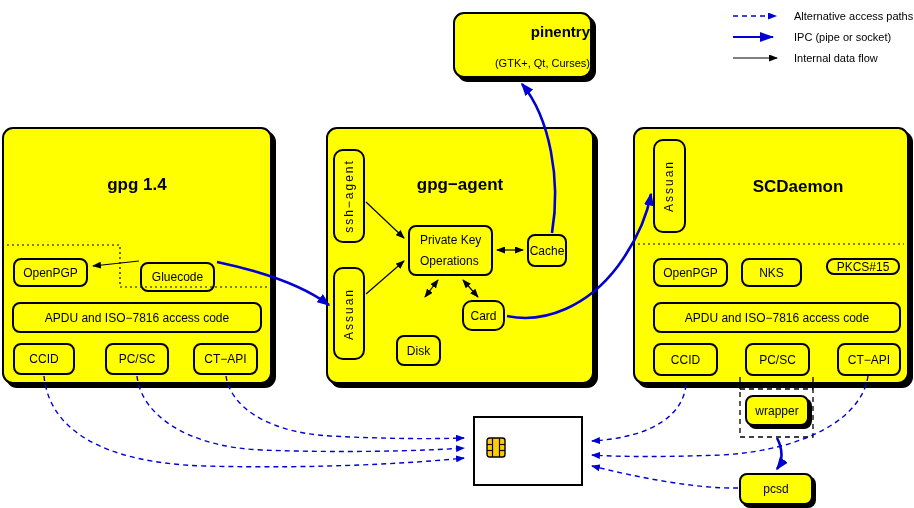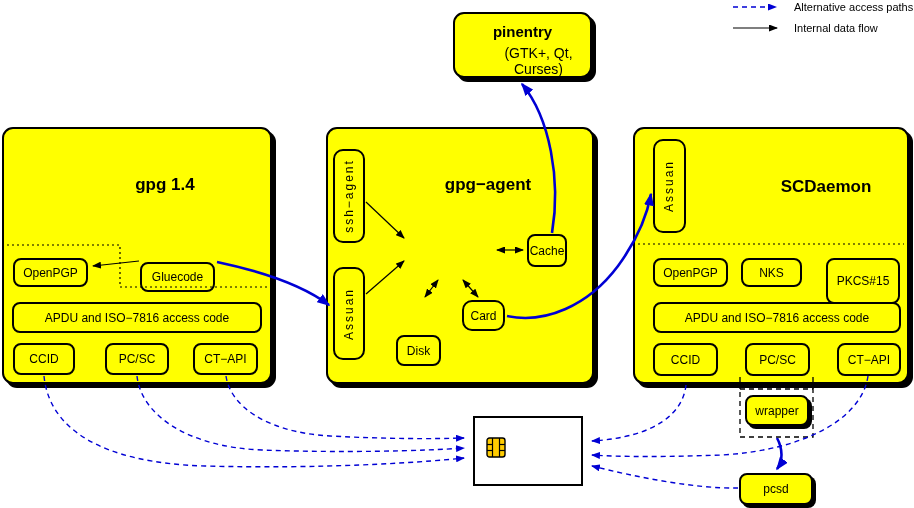--- a/index.html
+++ b/index.html
@@ -1,43 +1,43 @@
 <!DOCTYPE html>
 <html><head>
 <meta charset="utf-8">
 <style>
   html,body{margin:0;padding:0;background:#ffffff;}
   body{font-family:"Liberation Sans",sans-serif;}
   #stage{position:relative;width:914px;height:508px;background:#ffffff;overflow:hidden;}
 
   .bigbox{position:absolute;background:#ffff00;border:2.5px solid #000;border-radius:11px;
           box-shadow:4px 4px 0 0 #000;}
-  .bigtitle{position:absolute;left:0;width:100%;text-align:center;font-size:17px;font-weight:bold;color:#000;padding-left:28px;}
+  .bigtitle{position:absolute;left:0;width:100%;text-align:center;font-size:17px;font-weight:bold;color:#000;}
 
   .smallbox{position:absolute;background:#ffff00;border:2px solid #000;border-radius:8px;
             display:flex;align-items:center;justify-content:center;
             font-size:12px;color:#000;box-sizing:border-box;}
   .shadowed{box-shadow:3px 3px 0 0 #000;}
 
   .vbox{position:absolute;background:#ffff00;border:2px solid #000;border-radius:10px;
         display:flex;align-items:center;justify-content:center;box-sizing:border-box;}
   .vtext{transform:rotate(-90deg);white-space:nowrap;font-size:12px;letter-spacing:2px;color:#000;}
 
   .pko{flex-direction:column;align-items:flex-start;justify-content:center;
        padding-left:10px;line-height:21px;}
 
   #pinentry-box{position:absolute;background:#ffff00;border:2.5px solid #000;border-radius:11px;
-                box-shadow:4px 4px 0 0 #000;text-align:center;}
+                box-shadow:4px 4px 0 0 #000;text-align:right;}
   #pinentry-box .t{margin-top:9px;font-size:15px;font-weight:bold;}
-  #pinentry-box .s{margin-top:5px;font-size:14px;padding-left:32px;}
+  #pinentry-box .s{margin-top:17px;font-size:11px;padding-left:32px;}
 
   #smartcard{position:absolute;background:#ffffff;border:2px solid #000;box-sizing:border-box;}
 
   #legend{position:absolute;left:731px;top:1px;}
-  .legrow{display:flex;align-items:flex-start;height:21px;}
+  .legrow{display:flex;align-items:flex-end;height:21px;}
   .legrow svg{flex:0 0 auto;margin-right:9px;}
   .legrow .leglabel{font-size:11px;color:#000;white-space:nowrap;}
 
   #connectors{position:absolute;left:0;top:0;pointer-events:none;}
 </style>
 </head>
 <body>
 
 <div id="stage">
 
@@ -64,30 +64,34 @@
   <div class="smallbox" style="left:13px;top:343px;width:62px;height:32px;">CCID</div>
   <div class="smallbox" style="left:105px;top:343px;width:64px;height:32px;">PC/SC</div>
   <div class="smallbox" style="left:193px;top:343px;width:65px;height:32px;">CT−API</div>
 
   <div class="vbox" style="left:333px;top:149px;width:32px;height:94px;">
     <span class="vtext">ssh−agent</span>
   </div>
   <div class="vbox" style="left:333px;top:267px;width:32px;height:93px;">
     <span class="vtext">Assuan</span>
   </div>
+  <div class="smallbox pko" style="left:408px;top:225px;width:85px;height:51px;">
+    <span>Private Key</span>
+    <span>Operations</span>
+  </div>
   <div class="smallbox" style="left:527px;top:234px;width:40px;height:33px;">Cache</div>
   <div class="smallbox" style="left:396px;top:300px;width:45px;height:31px;margin-top:35px;">Disk</div>
   <div class="smallbox" style="left:462px;top:300px;width:43px;height:31px;border-radius:10px;">Card</div>
 
   <div class="vbox" style="left:653px;top:139px;width:33px;height:94px;">
     <span class="vtext">Assuan</span>
   </div>
   <div class="smallbox" style="left:653px;top:258px;width:75px;height:29px;">OpenPGP</div>
   <div class="smallbox" style="left:741px;top:258px;width:61px;height:29px;">NKS</div>
-  <div class="smallbox" style="left:826px;top:258px;width:74px;height:46px;">PKCS#15</div>
+  <div class="smallbox" style="left:826px;top:258px;width:74px;height:17px;">PKCS#15</div>
   <div class="smallbox" style="left:653px;top:302px;width:248px;height:31px;">APDU and ISO−7816 access code</div>
   <div class="smallbox" style="left:653px;top:343px;width:65px;height:33px;">CCID</div>
   <div class="smallbox" style="left:745px;top:343px;width:65px;height:33px;">PC/SC</div>
   <div class="smallbox" style="left:837px;top:343px;width:64px;height:33px;">CT−API</div>
 
   <div class="smallbox shadowed" style="left:745px;top:395px;width:64px;height:31px;">wrapper</div>
   <div class="smallbox shadowed" style="left:739px;top:473px;width:74px;height:32px;">pcsd</div>
 
   <div id="smartcard" style="left:473px;top:416px;width:110px;height:70px;">
     <svg width="21" height="22" viewBox="0 0 21 22" style="position:absolute;left:11px;top:19px;">
@@ -105,20 +109,31 @@
     <div class="legrow">
       <svg width="54" height="12" viewBox="0 0 54 12">
         <defs>
             <marker id="lgB" markerUnits="userSpaceOnUse" markerWidth="9" markerHeight="7" refX="8" refY="3.5" orient="auto">
               <path d="M0,0 L9,3.5 L0,7 z" fill="#0000d4"></path>
             </marker>
           </defs>
         <line x1="2" y1="6" x2="45" y2="6" stroke="#0000d4" stroke-width="1.4" stroke-dasharray="5 4" marker-end="url(#lgB)"></line>
       </svg>
       <span class="leglabel">Alternative access paths</span>
+    </div>
+    <div class="legrow">
+      <svg width="54" height="12" viewBox="0 0 54 12">
+        <defs>
+            <marker id="lgBB" markerUnits="userSpaceOnUse" markerWidth="14" markerHeight="10" refX="13" refY="5" orient="auto">
+              <path d="M0,0 L14,5 L0,10 z" fill="#0000d4"></path>
+            </marker>
+          </defs>
+        <line x1="2" y1="6" x2="42" y2="6" stroke="#0000d4" stroke-width="1.8" marker-end="url(#lgBB)"></line>
+      </svg>
+      <span class="leglabel">IPC (pipe or socket)</span>
     </div>
     <div class="legrow">
       <svg width="54" height="12" viewBox="0 0 54 12">
         <defs>
             <marker id="lgK" markerUnits="userSpaceOnUse" markerWidth="9" markerHeight="7" refX="8" refY="3.5" orient="auto">
               <path d="M0,0 L9,3.5 L0,7 z" fill="#000"></path>
             </marker>
           </defs>
         <line x1="2" y1="6" x2="46" y2="6" stroke="#000" stroke-width="1.1" marker-end="url(#lgK)"></line>
       </svg>

